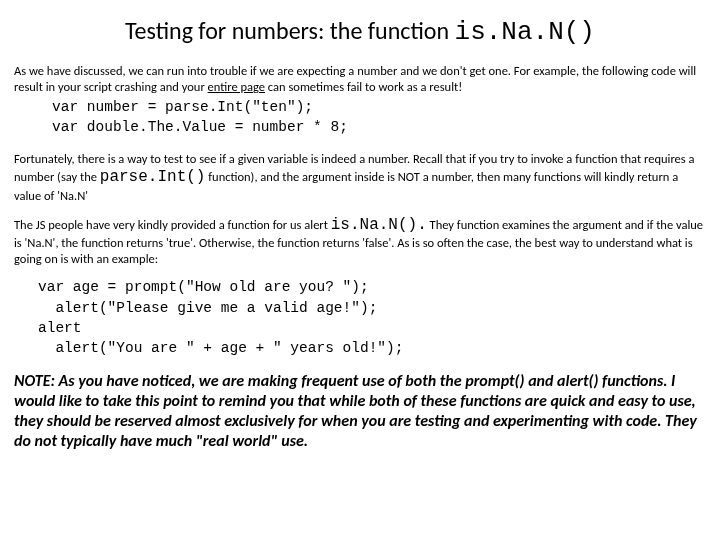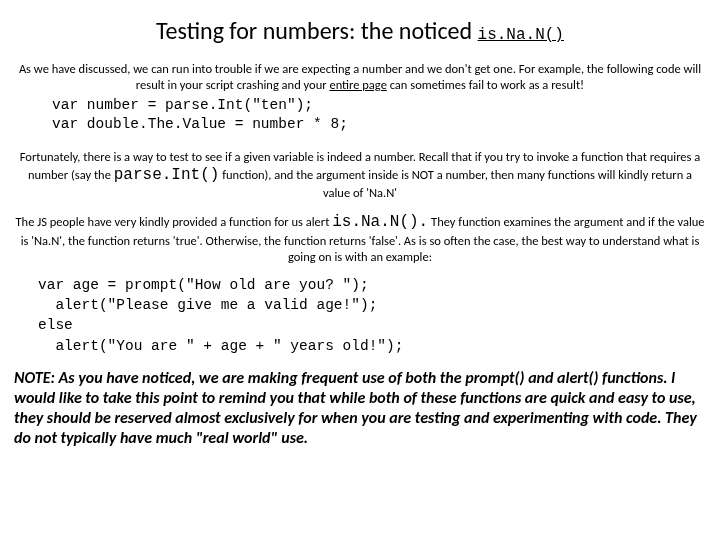--- a/index.html
+++ b/index.html
@@ -15,26 +15,24 @@
     background: #fff;
   }
   .title {
     text-align: center;
     font-size: 24px;
     font-weight: 400;
     margin: 4px 0 14px 0;
   }
   .title .mono {
     font-family: "Courier New", monospace;
-    font-size: 16px;
-    text-decoration: underline;
+    font-size: 26px;
   }
   .para {
     margin: 0 0 3px 0;
-    text-align: center;
   }
   .code-block {
     font-family: "Courier New", monospace;
     font-size: 14.5px;
     margin: 2px 0 2px 38px;
     line-height: 1.35;
     white-space: pre;
   }
   .code-block-2 {
     font-family: "Courier New", monospace;
@@ -56,21 +54,21 @@
     margin-top: 12px;
   }
   .ul { text-decoration: underline; }
   .gap { height: 12px; }
   .gap-sm { height: 8px; }
 </style>
 </head>
 <body>
 
 <div class="title">
-  <span>Testing for numbers: the noticed </span><span class="mono">is.Na.N()</span>
+  <span>Testing for numbers: the function </span><span class="mono">is.Na.N()</span>
 </div>
 
 <p class="para">
   <span>As we have discussed, we can run into trouble if we are expecting a number and we don't get one. For example, the following code will result in your script crashing and your </span><span class="ul">entire page</span><span> can sometimes fail to work as a result!</span>
 </p>
 
 <div class="code-block"><span>var number = parse.Int("ten");</span>
 <span>var double.The.Value = number * 8;</span></div>
 
 <div class="gap"></div>
@@ -81,17 +79,17 @@
 
 <div class="gap-sm"></div>
 
 <p class="para">
   <span>The JS people have very kindly provided a function for us alert </span><span class="inline-mono">is.Na.N().</span><span> They function examines the argument and if the value is 'Na.N', the function returns 'true'. Otherwise, the function returns 'false'. As is so often the case, the best way to understand what is going on is with an example:</span>
 </p>
 
 <div class="code-block-2">
   <div class="row">var age = prompt("How old are you? ");</div>
   <div class="row">  alert("Please give me a valid age!");</div>
-  <div class="row">else</div>
+  <div class="row">alert</div>
   <div class="row">  alert("You are " + age + " years old!");</div>
 </div>
 
 <p class="note">NOTE:  As you have noticed, we are making frequent use of both the prompt() and alert() functions. I would like to take this point to remind you that while both of these functions are quick and easy to use, they should be reserved almost exclusively for when you are testing and experimenting with code. They do not typically have much "real world" use.</p>
 
 </body></html>

